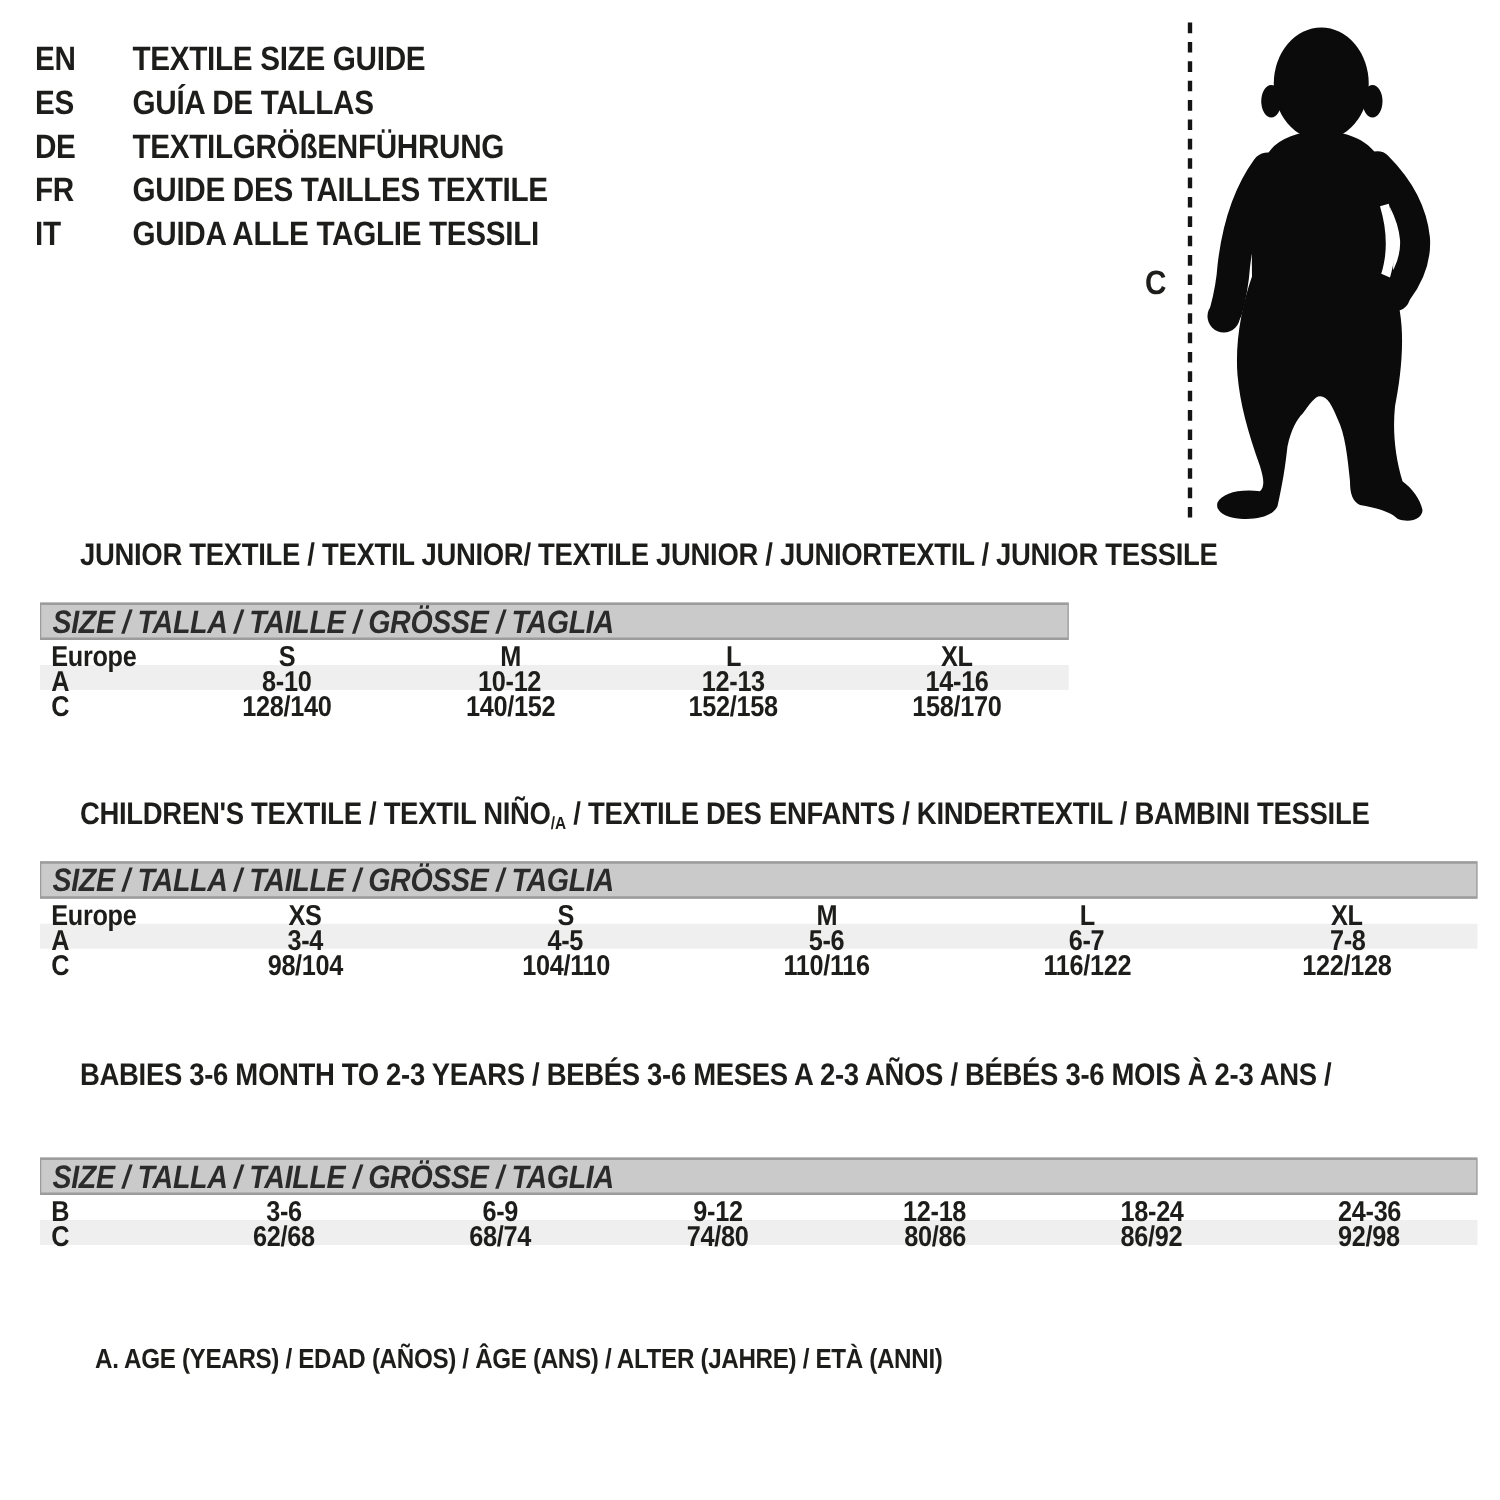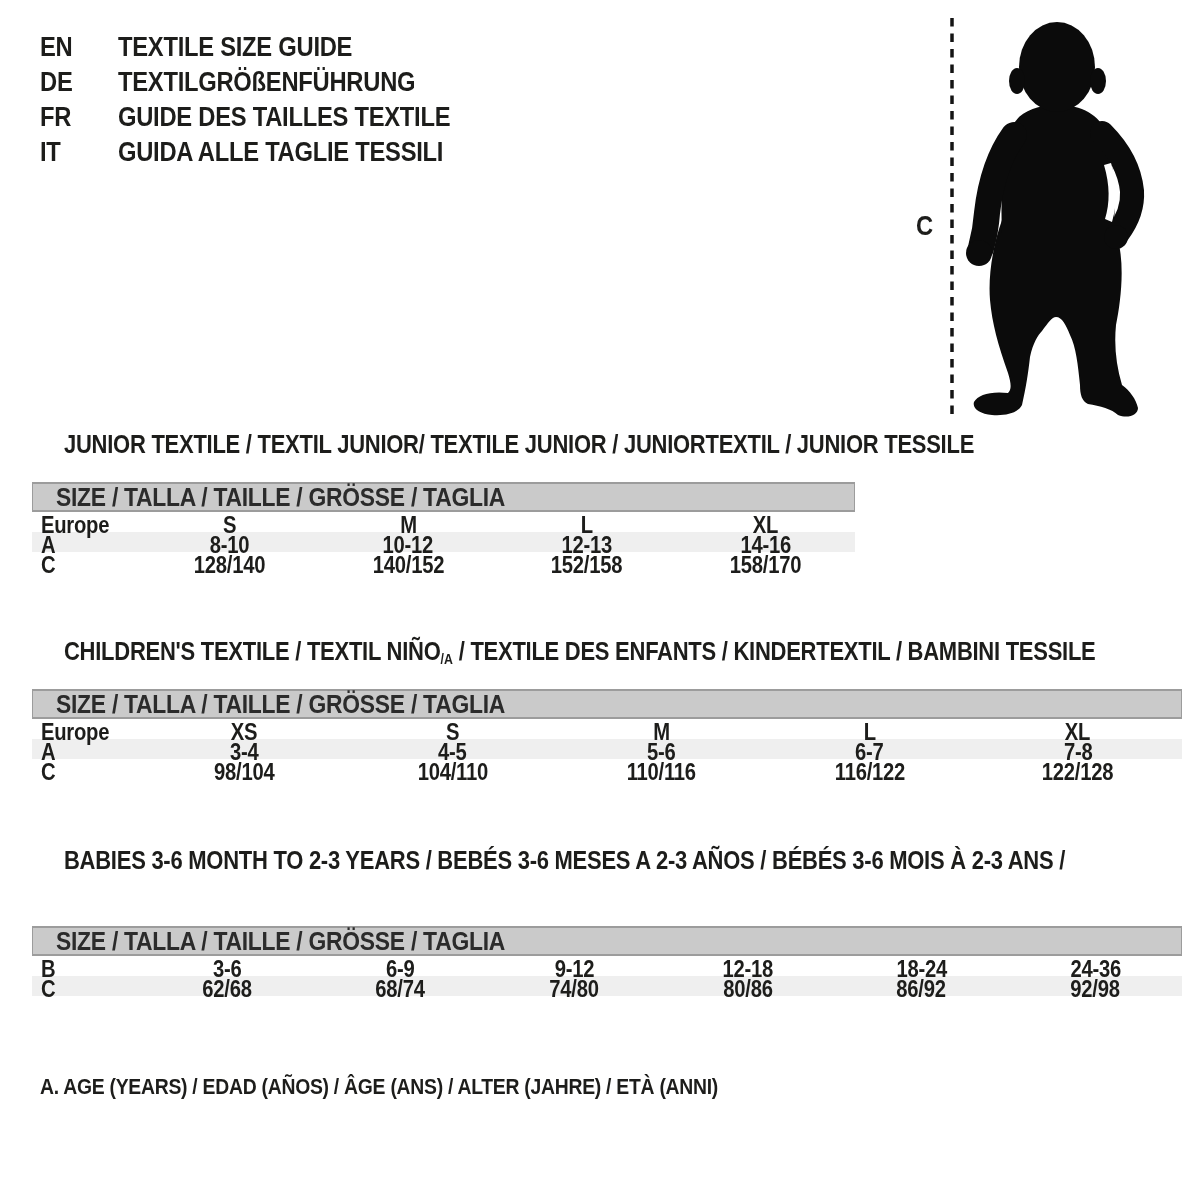--- a/index.html
+++ b/index.html
@@ -11,21 +11,21 @@
   body{
     width:1200px;height:1200px;position:relative;overflow:hidden;
     font-family:"Liberation Sans","DejaVu Sans",sans-serif;
     font-weight:bold;color:var(--text);letter-spacing:-0.3px;
   }
   
   .t{display:inline-block;transform:scaleX(0.88);transform-origin:0 50%;white-space:nowrap;}
   .tc{transform-origin:50% 50%;}
 
   
-  .languages{position:absolute;left:40px;top:30px;}
+  .languages{position:absolute;left:28px;top:30px;}
   .lang-row{display:flex;height:35px;align-items:center;font-size:27px;}
   .lang-code{width:78px;}
 
   
   .figure{position:absolute;left:890px;top:5px;width:260px;height:420px;}
   .figure svg{position:absolute;left:0;top:0;}
   .measure-label{position:absolute;left:26px;top:206px;font-size:27px;}
   .silf{fill:var(--silhouette);}
   .sils{stroke:var(--silhouette);fill:none;stroke-linecap:round;}
   .dash{stroke:#141414;stroke-width:3.5;stroke-dasharray:8.5 7;}
@@ -39,44 +39,48 @@
   .subsm{font-size:14px;position:relative;top:4px;letter-spacing:0;}
 
   
   .table{position:absolute;}
   #junior-table{left:32px;top:482px;width:823px;}
   #children-table{left:32px;top:689px;width:1150px;}
   #babies-table{left:32px;top:926px;width:1150px;}
   .bar{
     height:30px;background:var(--bar_fill);
     border:solid var(--bar_border);border-width:2px 1px;
-    display:flex;align-items:center;padding-left:23px;
-    font-size:26px;color:#2b2b2b;overflow:visible;
+    display:flex;align-items:center;padding-left:9px;
+    font-size:26px;color:#2b2b2b;overflow:visible;font-style:italic;
   }
   .trow{display:grid;height:20px;align-items:center;font-size:23px;}
   .cols4{grid-template-columns:108px repeat(4,1fr);}
   .cols5{grid-template-columns:108px repeat(5,1fr);}
   .cols6{grid-template-columns:108px repeat(6,1fr);}
   .trow.alt{background:var(--row_alt);}
   .cell{text-align:center;}
   .cell.label{text-align:left;padding-left:9px;}
 
   
   .footnotes{position:absolute;left:40px;top:1068px;}
-  .fn{height:37px;display:flex;align-items:center;font-size:22px;}
+  .fn{height:37px;display:flex;align-items:center;font-size:22px;margin-left:36px;}
 </style>
 </head>
 <body>
 
 <div>
 
   <section class="languages">
     <div class="lang-row">
       <span class="lang-code"><span class="t">EN</span></span>
       <span class="t">TEXTILE SIZE GUIDE</span>
+    </div>
+    <div class="lang-row">
+      <span class="lang-code"><span class="t">ES</span></span>
+      <span class="t">GUÍA DE TALLAS</span>
     </div>
     <div class="lang-row">
       <span class="lang-code"><span class="t">DE</span></span>
       <span class="t">TEXTILGRÖßENFÜHRUNG</span>
     </div>
     <div class="lang-row">
       <span class="lang-code"><span class="t">FR</span></span>
       <span class="t">GUIDE DES TAILLES TEXTILE</span>
     </div>
     <div class="lang-row">

